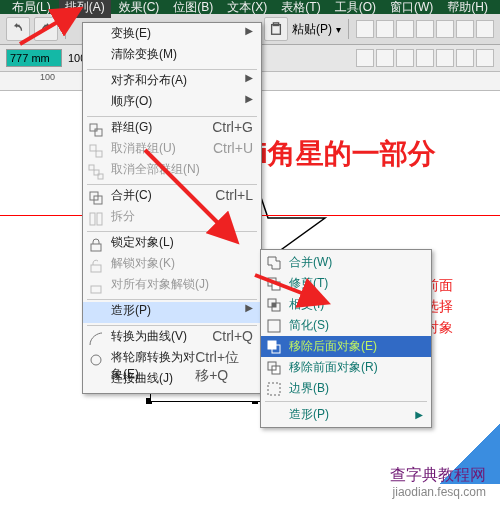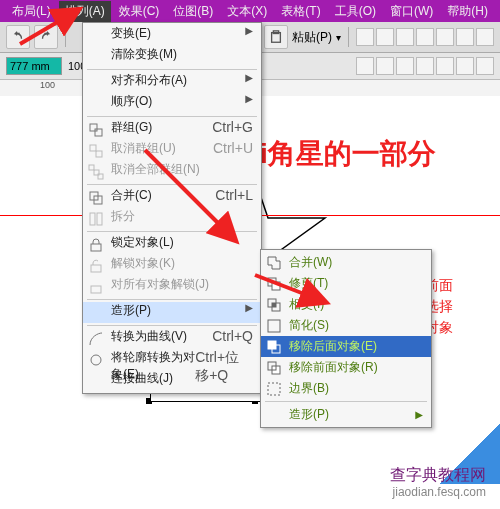--- a/index.html
+++ b/index.html
@@ -1,17 +1,17 @@
 <!DOCTYPE html>
 <html><head>
 <meta charset="utf-8">
 <style>
 html,body{margin:0;padding:0;font-family:"Microsoft YaHei","SimSun",Arial,sans-serif;font-size:12px;background:#fff;overflow:hidden}
 body{width:500px;height:509px;position:relative}
-.menubar{background:#a21caf;color:#eee;height:22px;display:flex;align-items:center;padding-left:6px;gap:2px;font-size:12px}
+.menubar{background:#14532d;color:#eee;height:14px;display:flex;align-items:center;padding-left:6px;gap:2px;font-size:12px}
 .menubar .mitem{padding:2px 6px;cursor:default}
 .menubar .mitem.active{background:#3c3c3c}
 .toolbar{background:#dcdcdc;height:30px;border-bottom:1px solid #aaa;display:flex;align-items:center;gap:4px;padding:0 6px}
 .tbtn{width:22px;height:22px;border:1px solid #bbb;background:#eee;border-radius:2px;display:flex;align-items:center;justify-content:center}
 .tbtn svg{width:14px;height:14px;stroke:#555;fill:none;stroke-width:1.5}
 .vsep{width:1px;height:20px;background:#aaa;margin:0 3px}
 .ruler-h{background:#f3f3f3;height:18px;border-bottom:1px solid #bbb;font-size:9px;color:#555;padding-left:40px}
 .propbar{background:#e6e6e6;height:26px;border-bottom:1px solid #bbb;display:flex;align-items:center;gap:6px;padding:0 6px;font-size:11px}
 .propbar .field{background:#14b8a6;border:1px solid #999;height:16px;padding:0 3px;min-width:48px;display:flex;align-items:center}
 .iconrow{display:flex;gap:2px}
@@ -39,21 +39,21 @@
 .menu{position:absolute;left:82px;top:22px;width:178px;background:#f6f6f6;border:1px solid #8a8a8a;box-shadow:2px 2px 4px rgba(0,0,0,.3);z-index:40;padding:2px 0}
 .menu .row{display:flex;align-items:flex-start;height:21px;padding:0 8px 0 28px;position:relative;color:#222}
 .menu .row.disabled{color:#9a9a9a}
 .menu .row.hover{background:#cfe3ff}
 .menu .row .sc{margin-left:auto;font-size:14px;color:#555}
 .menu .row .sc.dis{color:#9a9a9a}
 .menu .row .arr{margin-left:auto;font-size:10px;color:#555}
 .menu .sep{height:1px;background:#c8c8c8;margin:2px 4px}
 .menu .ic{position:absolute;left:5px;top:3px;width:16px;height:16px}
 .submenu{position:absolute;left:260px;top:249px;width:170px;background:#f6f6f6;border:1px solid #8a8a8a;box-shadow:2px 2px 4px rgba(0,0,0,.3);z-index:41;padding:2px 0}
-.submenu .row{display:flex;align-items:center;height:21px;padding:0 8px 0 28px;position:relative;color:#4d7c0f}
+.submenu .row{display:flex;align-items:center;height:21px;padding:0 8px 0 28px;position:relative;color:#0f766e}
 .submenu .row.highlight{background:#316ac5;color:#bef264}
 .submenu .row .arr{margin-left:auto;font-size:10px}
 .submenu .sep{height:1px;background:#c8c8c8;margin:2px 4px}
 .submenu .ic{position:absolute;left:5px;top:3px;width:16px;height:16px}
 
 .wm{position:absolute;right:14px;bottom:8px;color:#888;font-size:12px;text-align:right;line-height:1.3;z-index:5}
 .wm .t{font-size:16px;color:#701a75}
 .corner-blue{position:absolute;right:0;bottom:25px;width:60px;height:60px;background:linear-gradient(135deg,transparent 50%,#3a8de0 50%);z-index:4}
 </style>
 </head>

